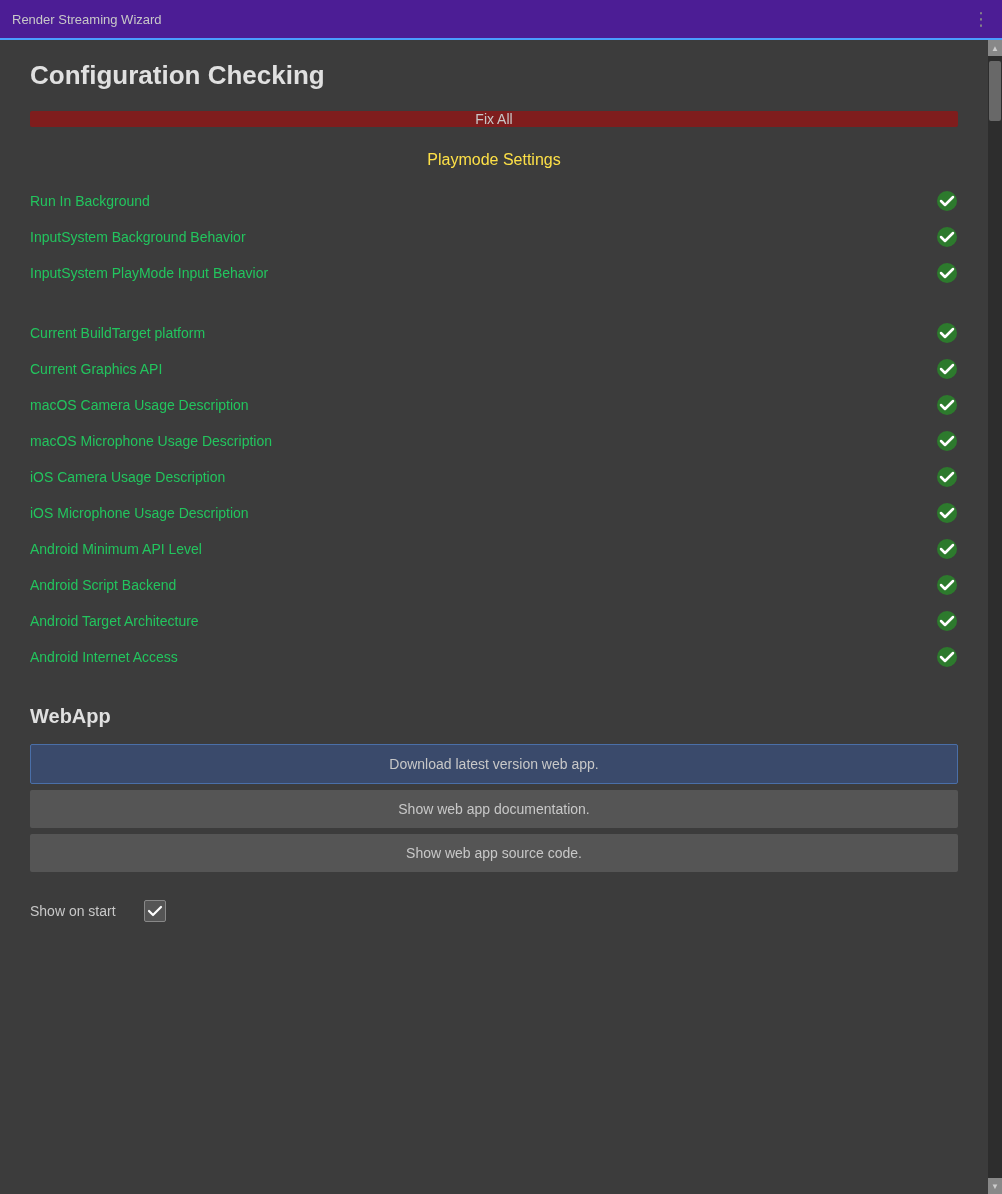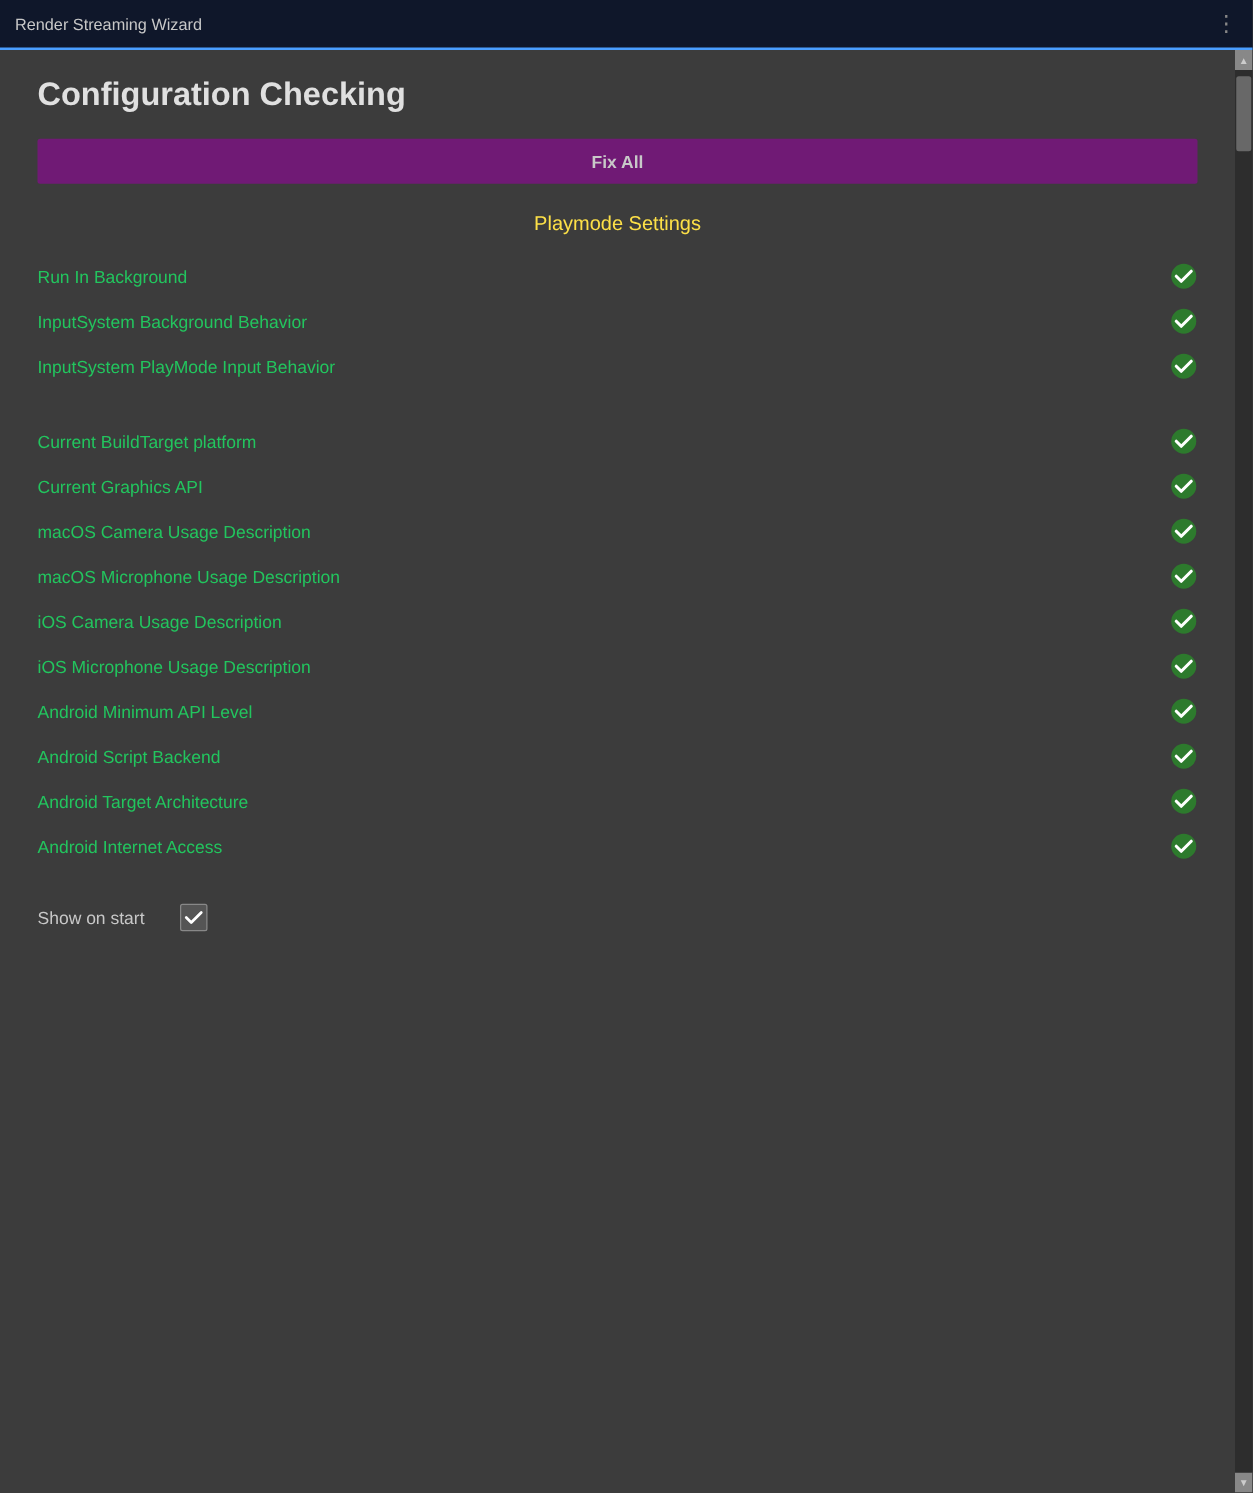--- a/index.html
+++ b/index.html
@@ -22,21 +22,21 @@
       width: 1002px;
       height: 1194px;
       background: #3c3c3c;
       display: flex;
       flex-direction: column;
       position: relative;
     }
 
     .title-bar {
       height: 40px;
-      background: #0f172a;
+      background: #4c1d95;
       display: flex;
       align-items: center;
       justify-content: space-between;
       padding: 0 12px;
       flex-shrink: 0;
       border-bottom: 2px solid #4a9eff;
     }
 
     .title-bar-text {
       color: #c8c8c8;
@@ -119,30 +119,28 @@
     .page-title {
       font-size: 26px;
       font-weight: bold;
       color: #e0e0e0;
       margin-bottom: 20px;
     }
 
     .fix-all-btn {
       display: block;
       width: 100%;
-      padding: 10px;
-      background: #701a75;
+      background: #7f1d1d;
       border: none;
       color: #c8c8c8;
       font-size: 14px;
       cursor: pointer;
       text-align: center;
       margin-bottom: 24px;
       border-radius: 2px;
-      font-weight: bold;
     }
 
     .section-title {
       text-align: center;
       font-size: 16px;
       font-weight: normal;
       color: #fde047;
       margin-bottom: 14px;
     }
 
@@ -349,20 +347,27 @@
 
         <div class="setting-row">
           <span class="setting-label">Android Internet Access</span>
           <svg class="check-icon green-check" viewBox="0 0 22 22">
             <circle cx="11" cy="11" r="10" fill="#2d7a2d"></circle>
             <polyline points="5,11 9,15 17,7" stroke="white" stroke-width="2.5" fill="none" stroke-linecap="round" stroke-linejoin="round"></polyline>
           </svg>
         </div>
       </div>
 
+      <div class="webapp-section">
+        <div class="webapp-title">WebApp</div>
+
+        <button class="webapp-btn highlighted">Download latest version web app.</button>
+        <button class="webapp-btn">Show web app documentation.</button>
+        <button class="webapp-btn">Show web app source code.</button>
+      </div>
 
       <div class="show-on-start-row">
         <span class="show-on-start-label">Show on start</span>
         <div class="checkbox-container">
           <svg width="16" height="16" viewBox="0 0 16 16">
             <polyline points="2,8 6,12 14,4" stroke="white" stroke-width="2.2" fill="none" stroke-linecap="round" stroke-linejoin="round"></polyline>
           </svg>
         </div>
       </div>
 

